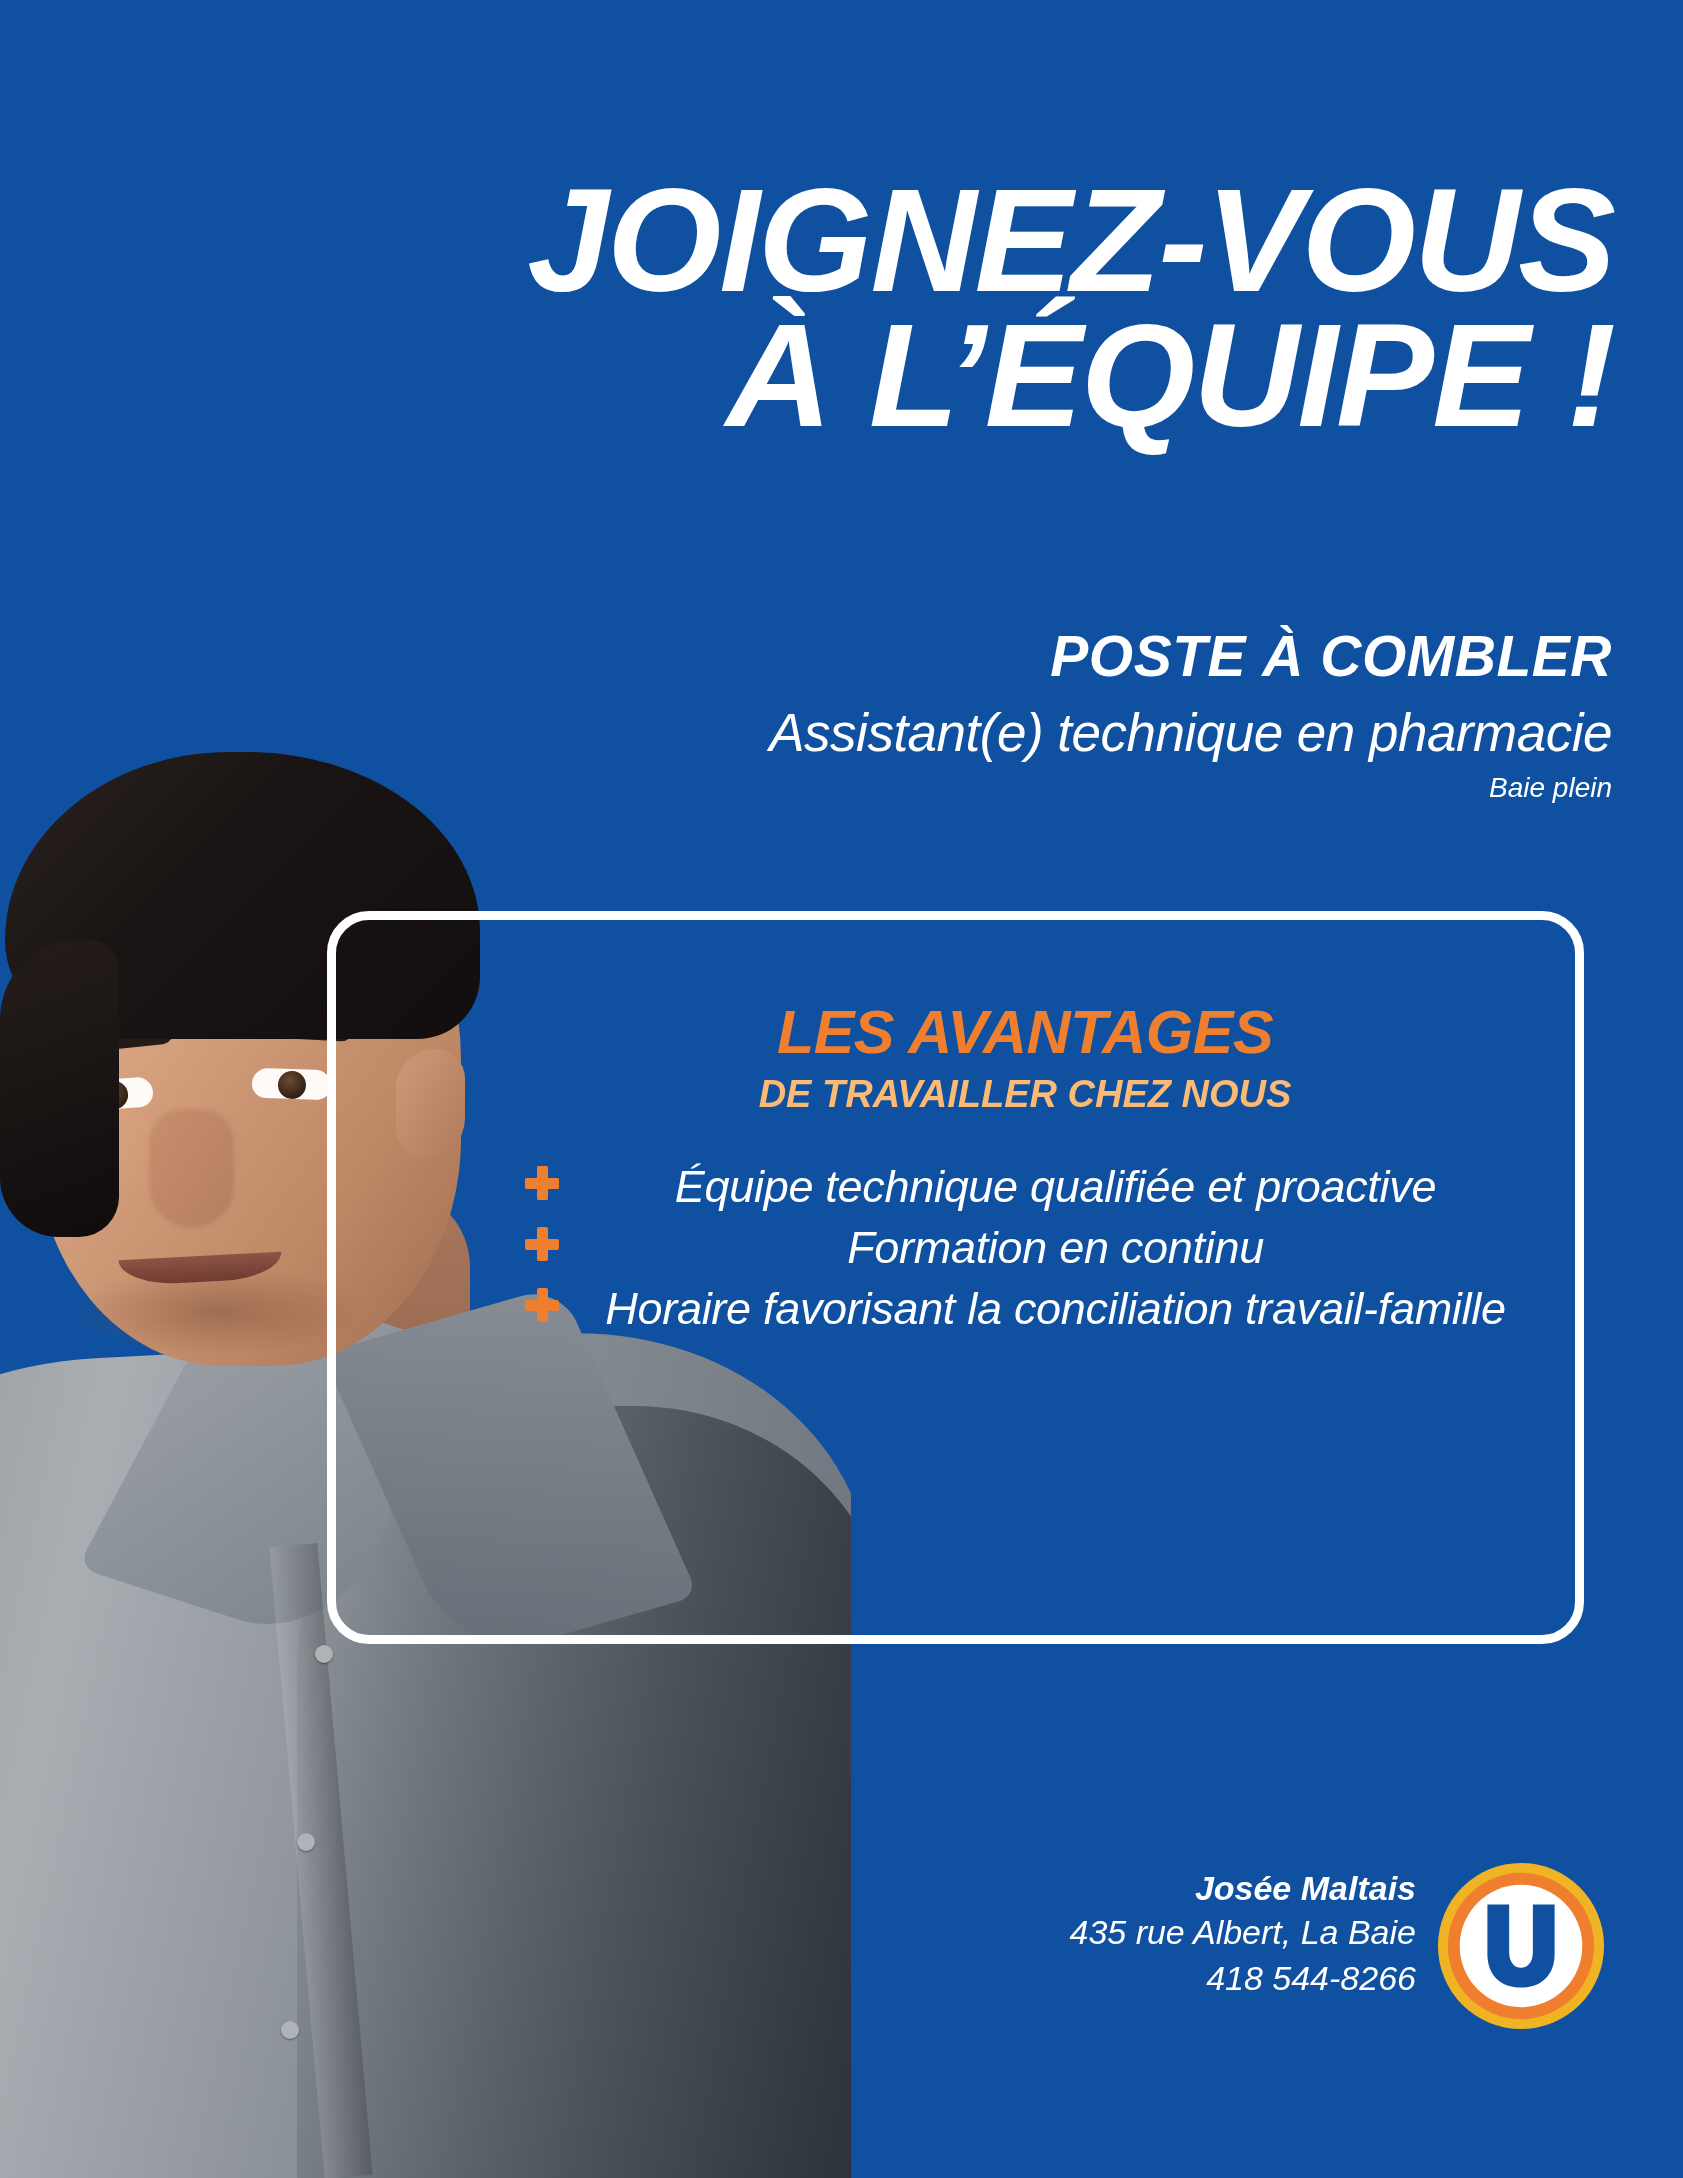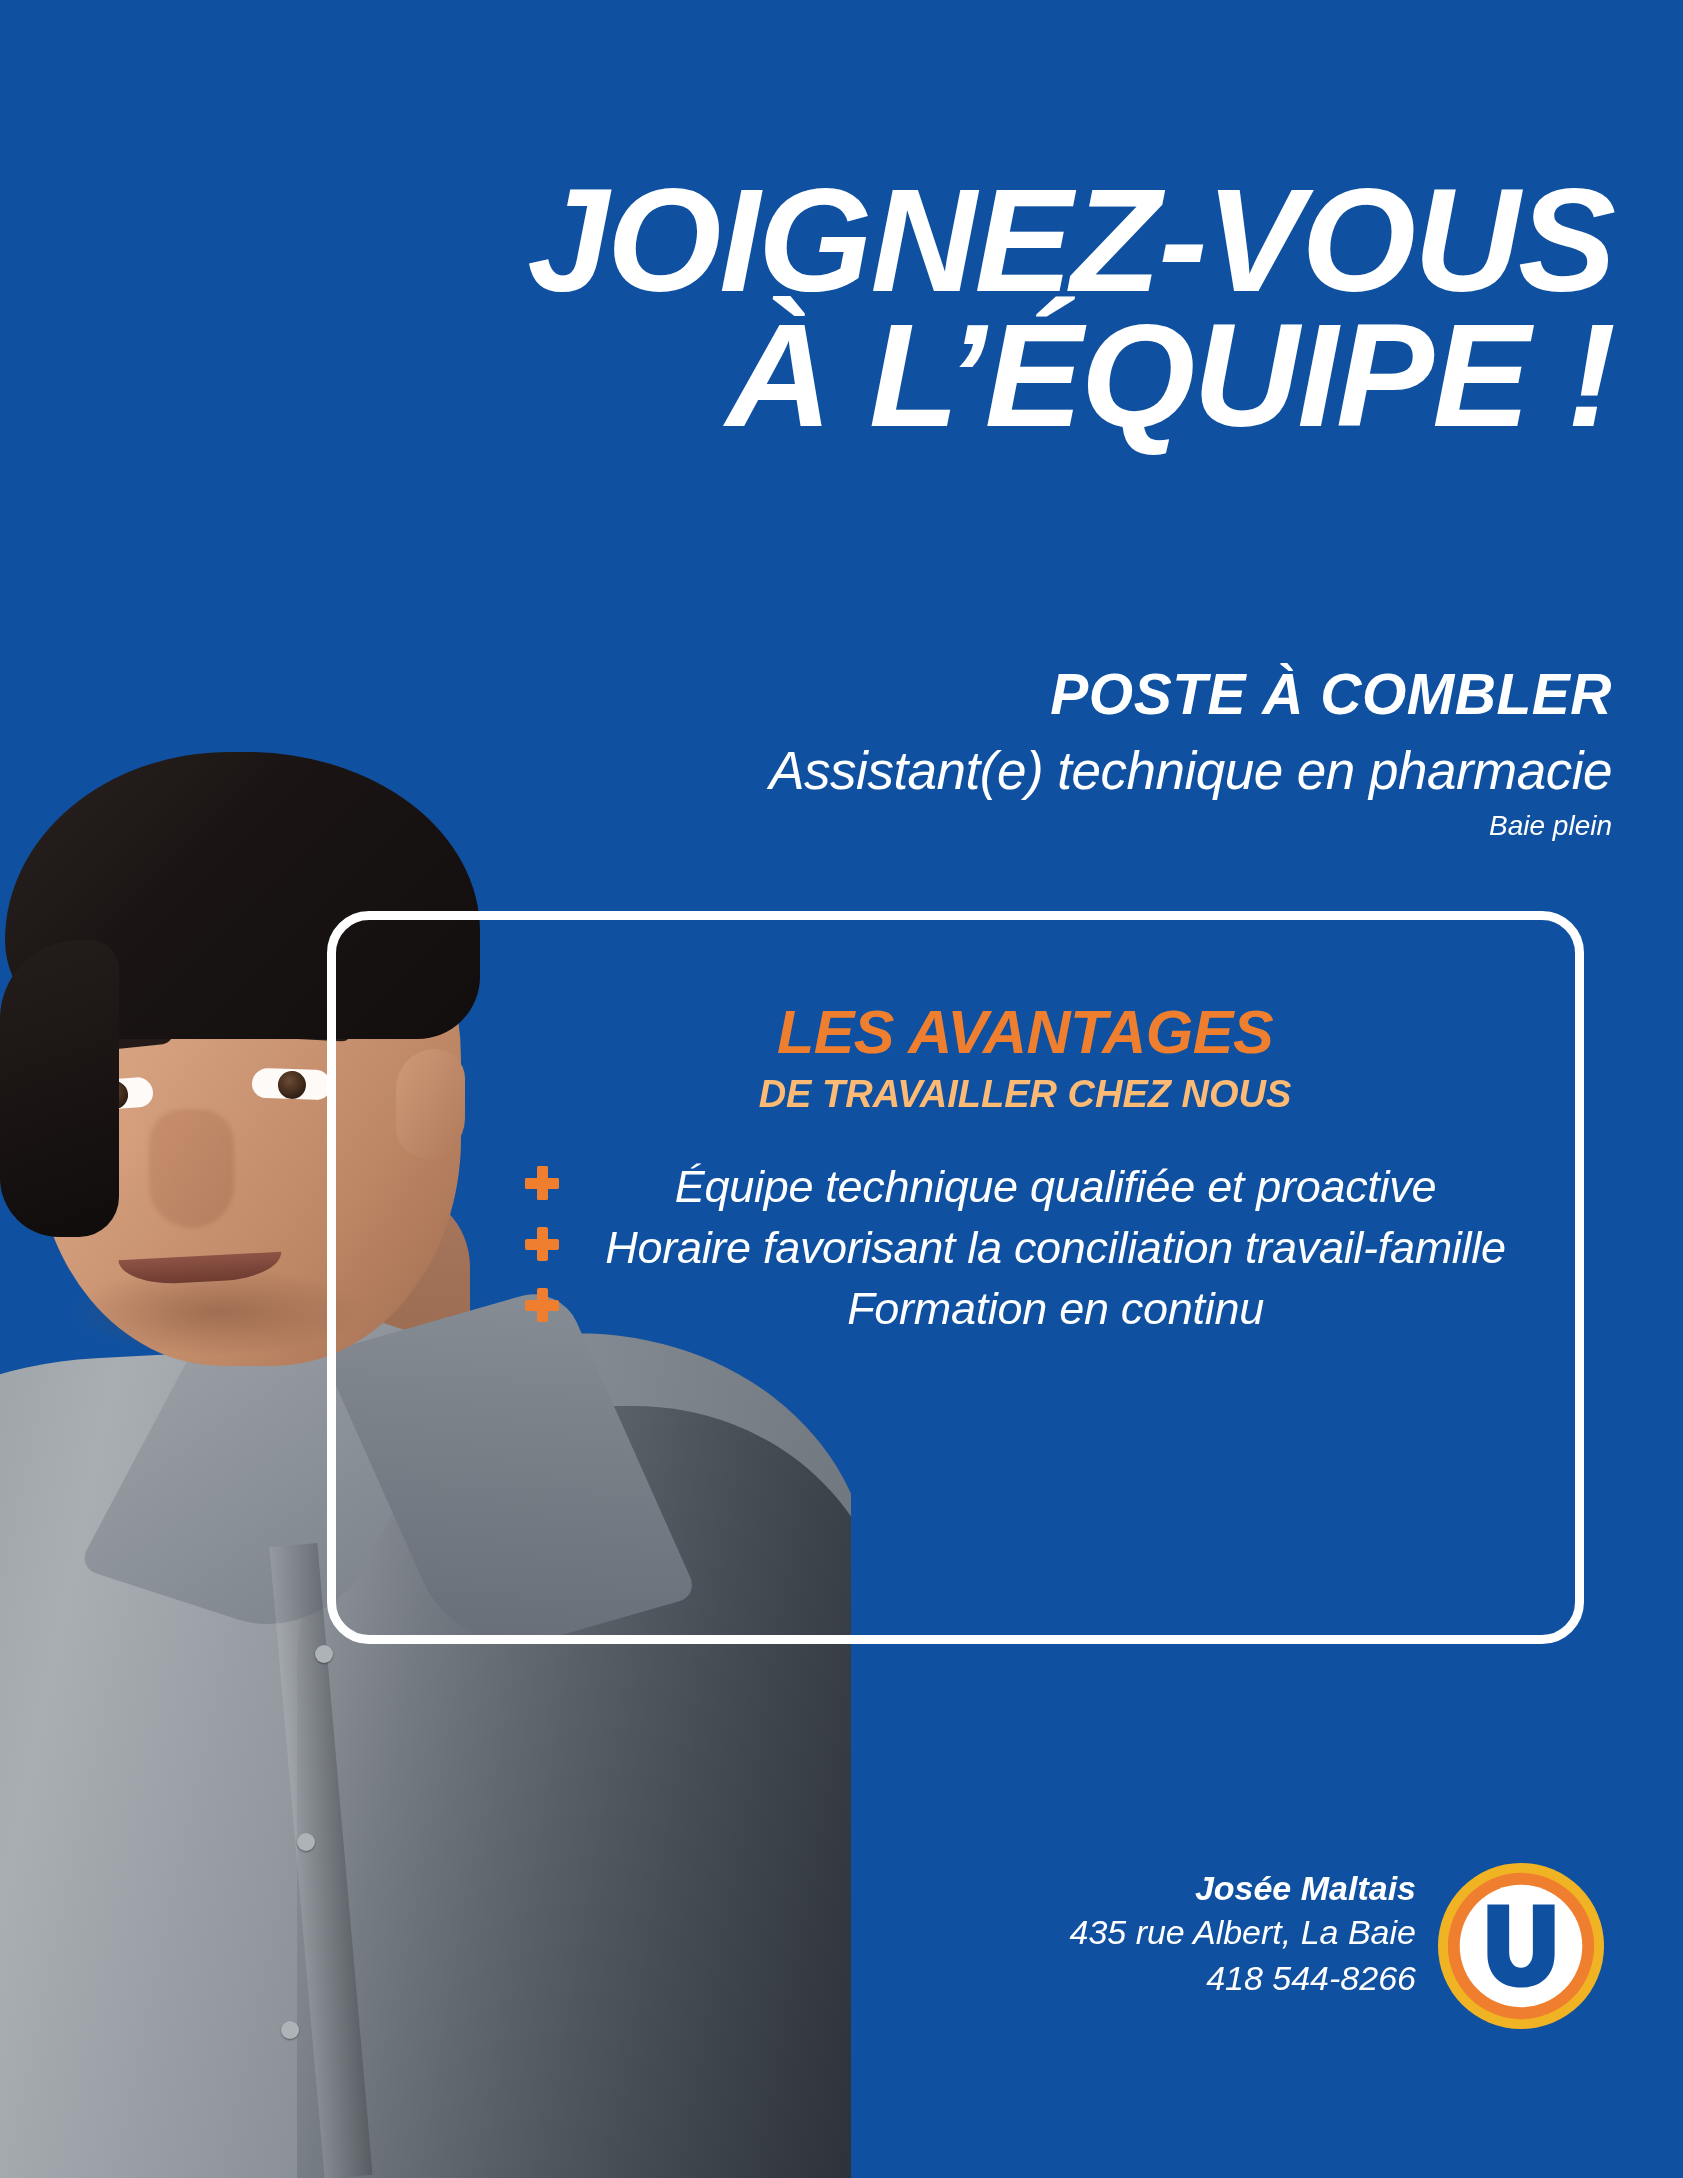--- a/index.html
+++ b/index.html
@@ -242,21 +242,21 @@
     text-transform: uppercase;
     font-stretch: condensed;
     z-index: 5;
   }
   .headline .l1 { display: block; }
   .headline .l2 { display: block; text-align: right; }
 
   
   .poste-block {
     position: absolute;
-    top: 665px;
+    top: 627px;
     right: 71px;
     width: 1188px;
     text-align: right;
     color: #ffffff;
     z-index: 5;
   }
   .poste-title {
     font-size: 57px;
     font-weight: 800;
     letter-spacing: 0.5px;
@@ -429,25 +429,25 @@
     <ul class="adv-list">
       <li>
         <span class="plus-icon"></span>
       </li>
       <li>
         <span class="plus-icon"></span>
         <span>Équipe technique qualifiée et proactive</span>
       </li>
       <li>
         <span class="plus-icon"></span>
-        <span>Horaire favorisant la conciliation travail-famille</span>
+        <span>Formation en continu</span>
       </li>
       <li>
         <span class="plus-icon"></span>
-        <span>Formation en continu</span>
+        <span>Horaire favorisant la conciliation travail-famille</span>
       </li>
     </ul>
   </div>
 
   <div class="contact">
     <div class="contact-name">Josée Maltais</div>
     <div class="contact-line">435 rue Albert, La Baie</div>
     <div class="contact-line">418 544-8266</div>
   </div>
 

